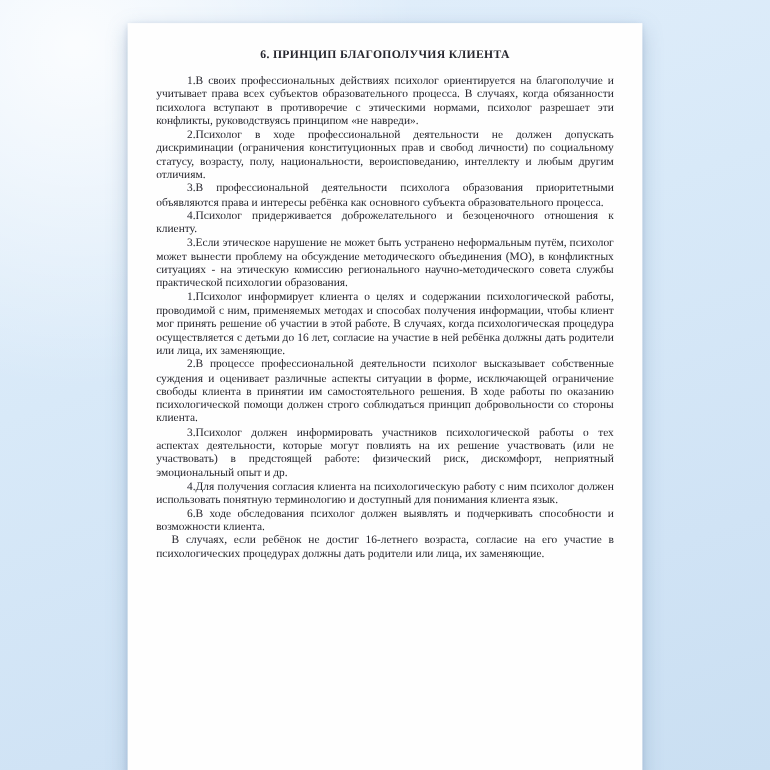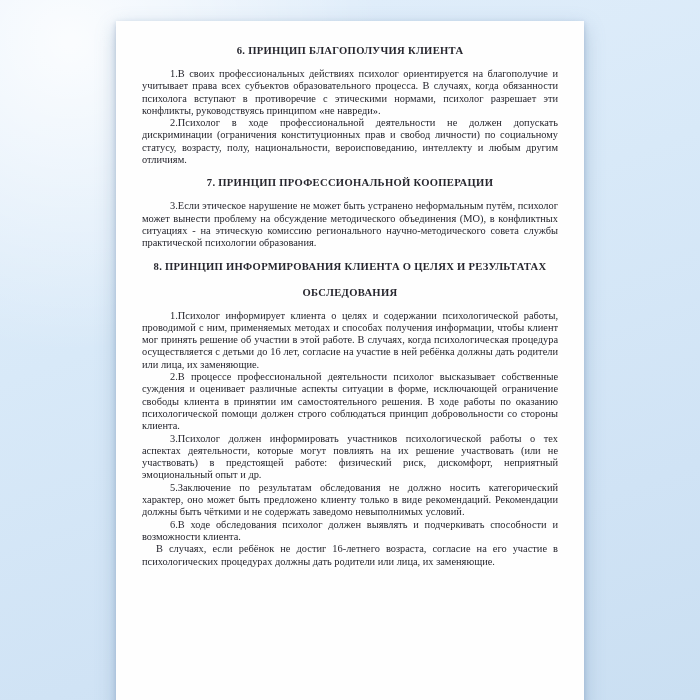--- a/index.html
+++ b/index.html
@@ -65,29 +65,24 @@
 <body>
 
 <div class="scene">
   <div class="doc-page">
     <div class="content" style="color: rgb(38, 38, 46);">
         <div class="sec-heading">
           <div class="hline">6. ПРИНЦИП БЛАГОПОЛУЧИЯ КЛИЕНТА</div>
         </div>
         <p class="para"><span class="pnum">1.</span>В своих профессиональных действиях психолог ориентируется на благополучие и учитывает права всех субъектов образовательного процесса. В случаях, когда обязанности психолога вступают в противоречие с этическими нормами, психолог разрешает эти конфликты, руководствуясь принципом «не навреди».</p>
         <p class="para"><span class="pnum">2.</span>Психолог в ходе профессиональной деятельности не должен допускать дискриминации (ограничения конституционных прав и свобод личности) по социальному статусу, возрасту, полу, национальности, вероисповеданию, интеллекту и любым другим отличиям.</p>
-        <div class="sec-heading">
-          <div class="hline">7. ПРИНЦИП ПРОФЕССИОНАЛЬНОЙ КООПЕРАЦИИ</div>
-        </div>
+        <p class="para"><span class="pnum">3.</span>В профессиональной деятельности психолога образования приоритетными объявляются права и интересы ребёнка как основного субъекта образовательного процесса.</p>
+        <p class="para"><span class="pnum">4.</span>Психолог придерживается доброжелательного и безоценочного отношения к клиенту.</p>
         <p class="para"><span class="pnum">3.</span>Если этическое нарушение не может быть устранено неформальным путём, психолог может вынести проблему на обсуждение методического объединения (МО), в конфликтных ситуациях - на этическую комиссию регионального научно-методического совета службы практической психологии образования.</p>
-        <div class="sec-heading">
-          <div class="hline">8. ПРИНЦИП ИНФОРМИРОВАНИЯ КЛИЕНТА О ЦЕЛЯХ И РЕЗУЛЬТАТАХ</div>
-          <div class="hline">ОБСЛЕДОВАНИЯ</div>
-        </div>
         <p class="para"><span class="pnum">1.</span>Психолог информирует клиента о целях и содержании психологической работы, проводимой с ним, применяемых методах и способах получения информации, чтобы клиент мог принять решение об участии в этой работе. В случаях, когда психологическая процедура осуществляется с детьми до 16 лет, согласие на участие в ней ребёнка должны дать родители или лица, их заменяющие.</p>
         <p class="para"><span class="pnum">2.</span>В процессе профессиональной деятельности психолог высказывает собственные суждения и оценивает различные аспекты ситуации в форме, исключающей ограничение свободы клиента в принятии им самостоятельного решения. В ходе работы по оказанию психологической помощи должен строго соблюдаться принцип добровольности со стороны клиента.</p>
         <p class="para"><span class="pnum">3.</span>Психолог должен информировать участников психологической работы о тех аспектах деятельности, которые могут повлиять на их решение участвовать (или не участвовать) в предстоящей работе: физический риск, дискомфорт, неприятный эмоциональный опыт и др.</p>
-        <p class="para"><span class="pnum">5.</span>Заключение по результатам обследования не должно носить категорический характер, оно может быть предложено клиенту только в виде рекомендаций. Рекомендации должны быть чёткими и не содержать заведомо невыполнимых условий.</p>
+        <p class="para"><span class="pnum">4.</span>Для получения согласия клиента на психологическую работу с ним психолог должен использовать понятную терминологию и доступный для понимания клиента язык.</p>
         <p class="para"><span class="pnum">6.</span>В ходе обследования психолог должен выявлять и подчеркивать способности и возможности клиента.</p>
         <p class="para">В случаях, если ребёнок не достиг 16-летнего возраста, согласие на его участие в психологических процедурах должны дать родители или лица, их заменяющие.</p>
       </div>
   </div>
 </div>
 
 </body></html>

